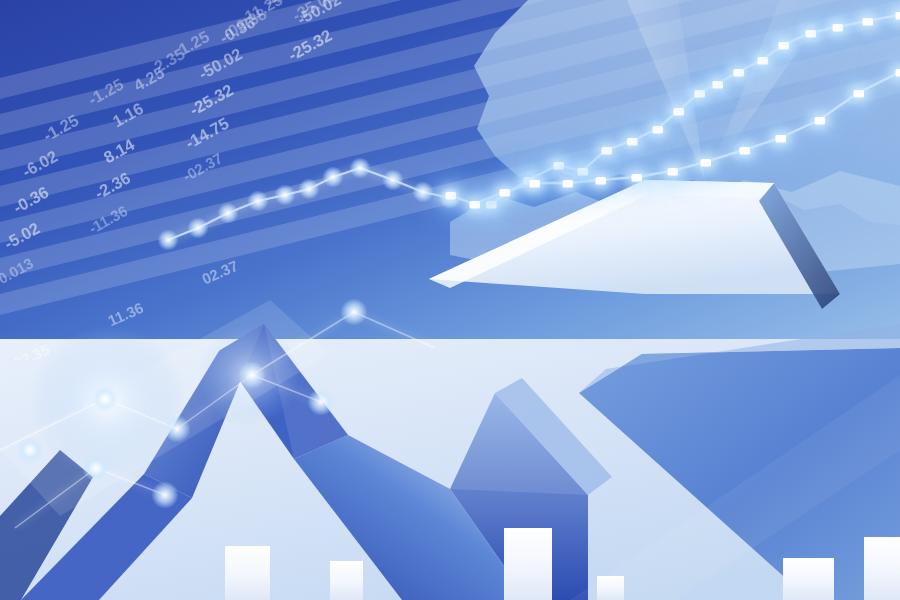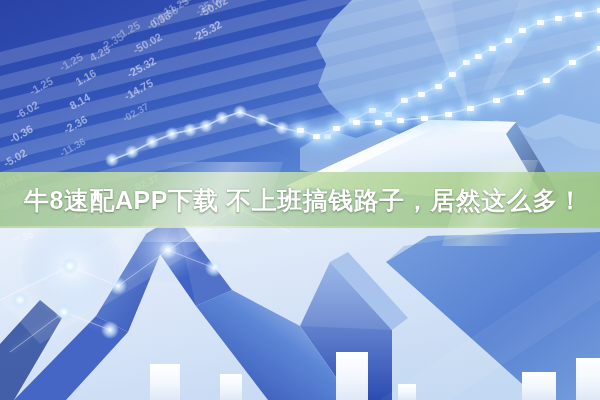--- a/index.html
+++ b/index.html
@@ -332,20 +332,14 @@
     </div>
   <div id="barLayer">
       <div class="bar-white" style="left: 398px; width: 18px; height: 16px;"></div>
       <div class="bar-white" style="left: 336px; width: 32px; height: 48px;"></div>
       <div class="bar-white" style="left: 522px; width: 34px; height: 28px;"></div>
       <div class="bar-white" style="left: 576px; width: 24px; height: 42px;"></div>
       <div class="bar-white" style="left: 220px; width: 22px; height: 26px;"></div>
       <div class="bar-white" style="left: 150px; width: 30px; height: 36px;"></div>
     </div>
 
-  <div class="title-band">
-    <div class="band-fill"></div>
-    <div class="band-streak"></div>
-    <div class="band-streak2"></div>
-    <div class="headline">牛8速配APP下载 不上班搞钱路子，居然这么多！</div>
-  </div>
 
 </div>
 
 </body></html>

